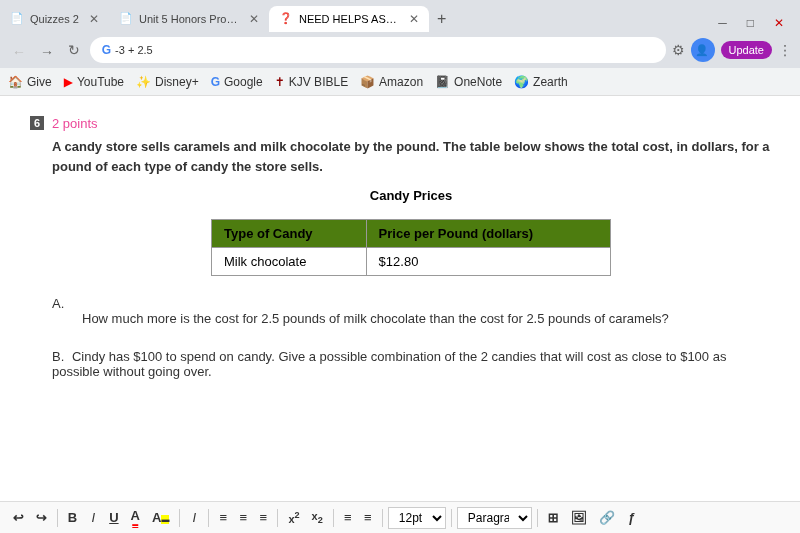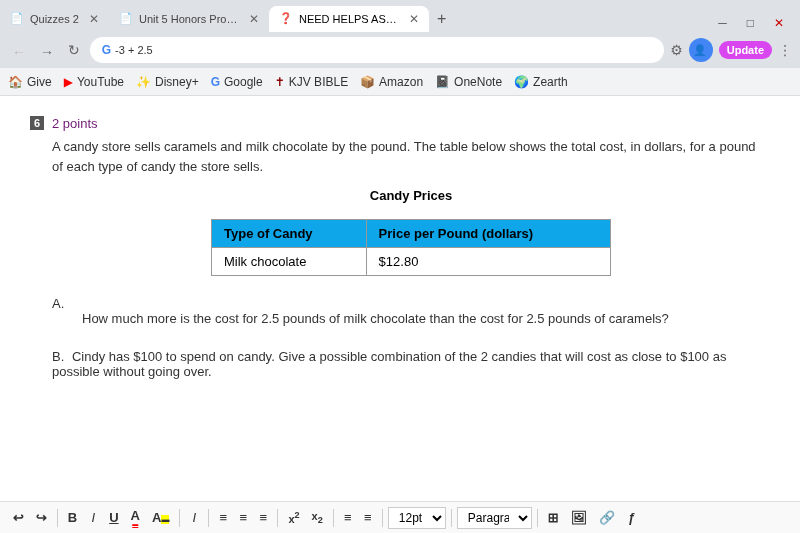--- a/index.html
+++ b/index.html
@@ -64,21 +64,21 @@
       background: #fff;
       padding: 0 12px;
       font-size: 12px;
       outline: none;
       display: flex;
       align-items: center;
     }
     .address-text { font-size: 11px; color: #333; }
     .address-search-icon { color: #4285f4; margin-right: 4px; font-size: 12px; }
     .profile-btn { width: 24px; height: 24px; border-radius: 50%; background: #4285f4; color: white; font-size: 11px; display: flex; align-items: center; justify-content: center; cursor: pointer; }
-    .update-btn { background: #d946ef; color: white; font-size: 11px; padding: 3px 8px; border-radius: 12px; cursor: pointer; font-weight: bold; }
+    .update-btn { background: #a21caf; color: white; font-size: 11px; padding: 3px 8px; border-radius: 12px; cursor: pointer; }
     .ext-icon { font-size: 14px; color: #666; cursor: pointer; }
 
     
     .bookmarks-bar {
       display: flex;
       align-items: center;
       background: #f1f3f4;
       padding: 3px 8px;
       gap: 12px;
       height: 28px;
@@ -95,37 +95,37 @@
     }
 
     
     .page-content {
       background: #fff;
       width: 100%;
       height: calc(533px - 32px - 36px - 28px - 32px);
       overflow-y: auto;
       padding: 20px 30px 10px 30px;
     }
-    .q-text { font-size: 13px; color: #333; line-height: 1.5; margin-bottom: 12px; }
+    .q-text { font-size: 13px; color: #333; line-height: 1.5; margin-bottom: 12px; font-weight: bold; }
 
     
     .table-title { text-align: center; font-weight: bold; font-size: 13px; margin-bottom: 16px; }
     .candy-table {
       border-collapse: collapse;
       margin: 0 auto;
       min-width: 400px;
     }
     .candy-table th, .candy-table td {
       border: 1px solid #999;
       padding: 6px 12px;
       font-size: 13px;
       text-align: left;
     }
     .candy-table th {
-      background: #0ea5e9;
+      background: #4d7c0f;
       font-weight: bold;
     }
 
     
     .answer-section { margin-top: 20px; }
     .answer-part { font-size: 13px; color: #333; margin-bottom: 8px; }
 
     
     .editor-toolbar {
       display: flex;
@@ -240,21 +240,21 @@
     <span style="color:green;">🌍</span>
     <span>Zearth</span>
   </div>
 </div>
 
 <div class="page-content">
   <div class="page-wrapper">
 
     <div style="position:absolute; left:0; top:0; background:#555; color:white; font-size:11px; font-weight:bold; padding:1px 4px;">6</div>
 
-    <div style="font-size:13px; color:#701a75; margin-bottom:6px;">2 points</div>
+    <div style="font-size:13px; color:#ec4899; margin-bottom:6px;">2 points</div>
 
     <p class="q-text">A candy store sells caramels and milk chocolate by the pound. The table below shows the total cost, in dollars, for a pound of each type of candy the store sells.</p>
 
     <div class="table-title">Candy Prices</div>
 
     <table class="candy-table">
       <thead>
         <tr>
           <th>Type of Candy</th>
           <th>Price per Pound (dollars)</th>

